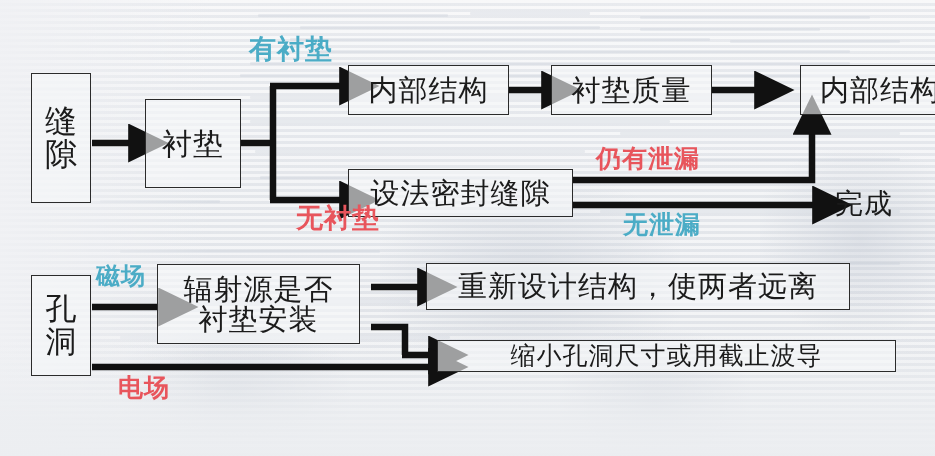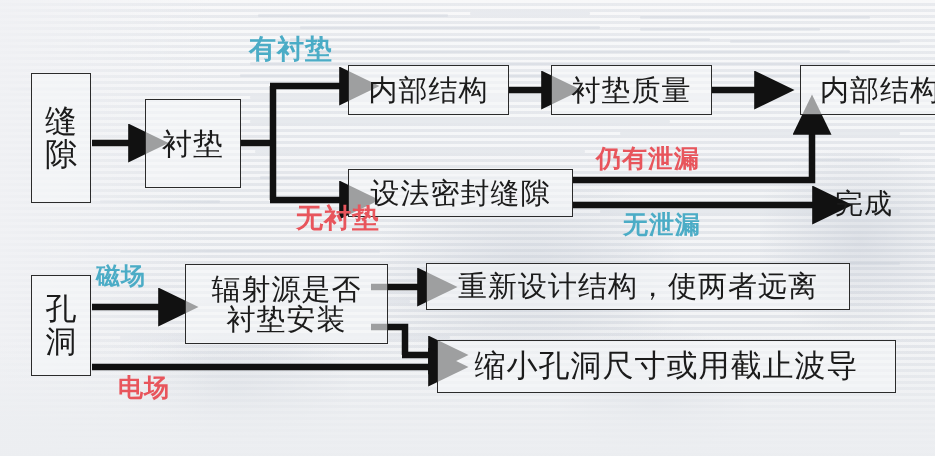--- a/index.html
+++ b/index.html
@@ -220,32 +220,32 @@
     <span>设法密封缝隙</span>
   </div>
 
   <div class="node vert" style="left:31px; top:275px; width:60px; height:101px; font-size:31px;">
     <div>
       <span>孔</span>
       <span>洞</span>
     </div>
   </div>
 
-  <div class="node" style="left:185px; top:264px; width:203px; height:80px; font-size:29px;font-family:Liberation Serif, serif;">
+  <div class="node" style="left:157px; top:264px; width:203px; height:80px; font-size:29px;font-family:Liberation Serif, serif;">
     <div>
       <span>辐射源是否</span>
       <span>衬垫安装</span>
     </div>
   </div>
 
   <div class="node" style="left:426px; top:263px; width:424px; height:47px; font-size:29px;align-items:center;">
     <span>重新设计结构，使两者远离</span>
   </div>
 
-  <div class="node" style="left:437px; top:340px; width:459px; height:53px; font-size:31px;">
+  <div class="node" style="left:437px; top:340px; width:459px; height:32px; font-size:25px;">
     <span>缩小孔洞尺寸或用截止波导</span>
   </div>
 
   <div class="label" style="left:249px; top:31px; font-size:27px; color:#4bacc6;">有衬垫</div>
 
   <div class="label" style="left:252px; top:200px; font-size:27px; color:#e8555c;margin-left:44px;">无衬垫</div>
 
   <div class="label" style="left:596px; top:142px; font-size:25px; color:#e8555c;">仍有泄漏</div>
 
   <div class="label" style="left:623px; top:208px; font-size:25px; color:#4bacc6;">无泄漏</div>

